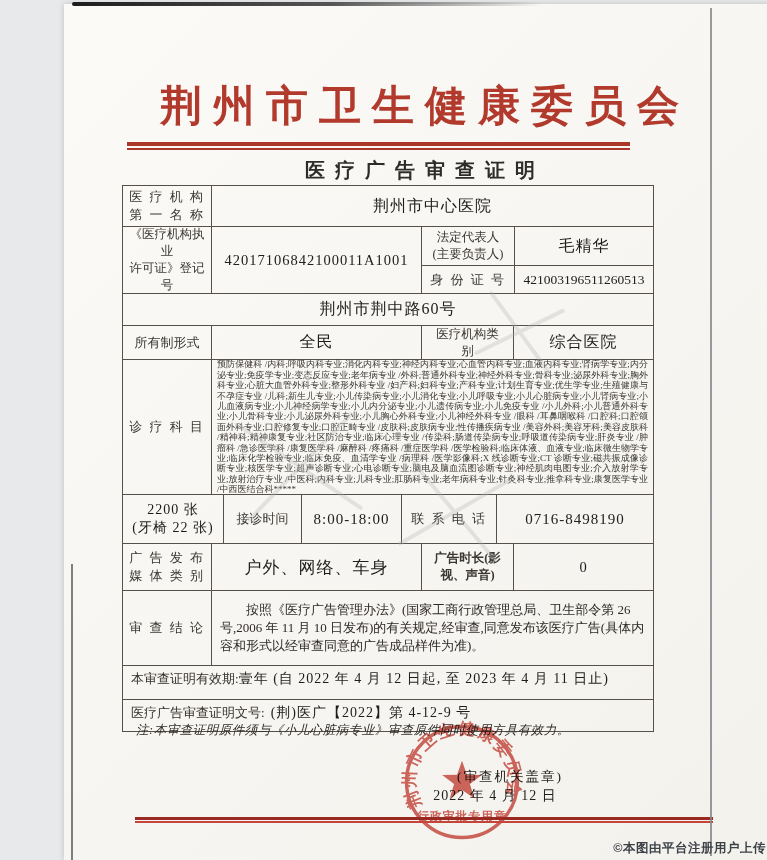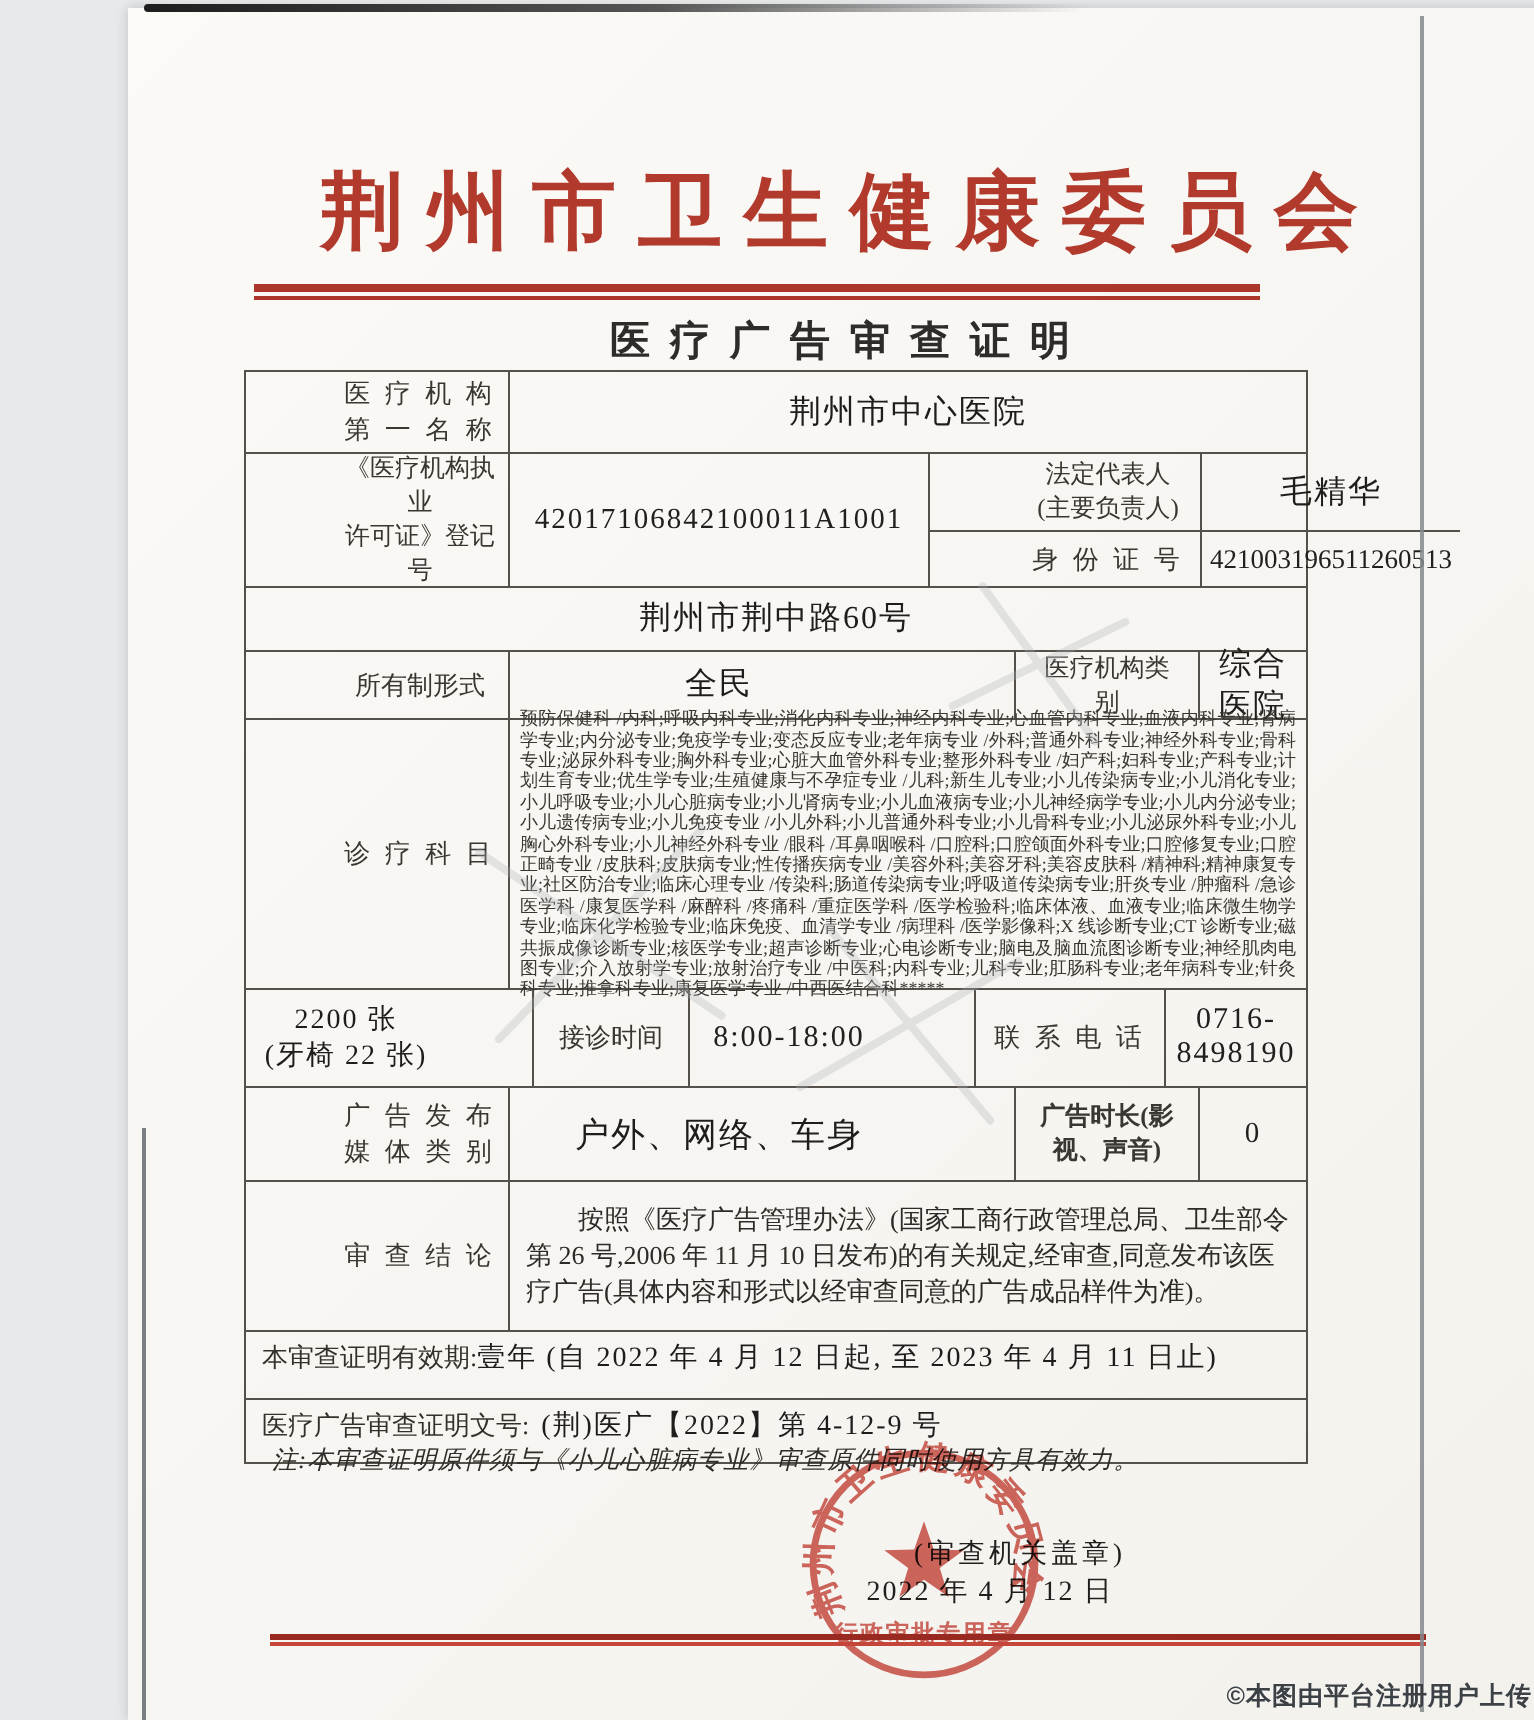--- a/index.html
+++ b/index.html
@@ -20,21 +20,21 @@
   .doc-title{margin:0;position:absolute;left:0;top:153px;width:100%;text-align:center;
              font-size:20px;font-weight:bold;color:#2e2c2a;letter-spacing:10px;}
 
   .tbl{position:absolute;left:58px;top:181px;width:530px;border:1px solid #55504a;
        font-size:13px;color:#34312d;}
   .row{display:flex;border-top:1px solid #55504a;}
   .row:first-child{border-top:none;}
   .cell{display:flex;align-items:center;justify-content:center;text-align:center;
         border-left:1px solid #55504a;box-sizing:border-box;padding:2px 4px;}
   .cell:first-child{border-left:none;}
-  .lab{letter-spacing:2px;color:#3a3733;margin-left:43px;}
+  .lab{letter-spacing:2px;color:#3a3733;}
   .prewrap{white-space:pre-line;}
   .hand{font-size:16px;color:#1f1d1b;letter-spacing:1px;}
   .num{font-size:14.5px;letter-spacing:1px;color:#22201e;}
   .w-label{width:88px;flex:0 0 88px;}
   .subcol{flex:1;display:flex;flex-direction:column;}
   .subrow{display:flex;flex:1;}
   .subrow + .subrow{border-top:1px solid #55504a;}
   .subjects-text{display:block;text-align:justify;font-size:9px;line-height:10.4px;
                  padding:3px 5px;color:#3a3733;}
   .concl{display:block;text-align:left;font-size:13px;line-height:18px;padding:4px 8px;

